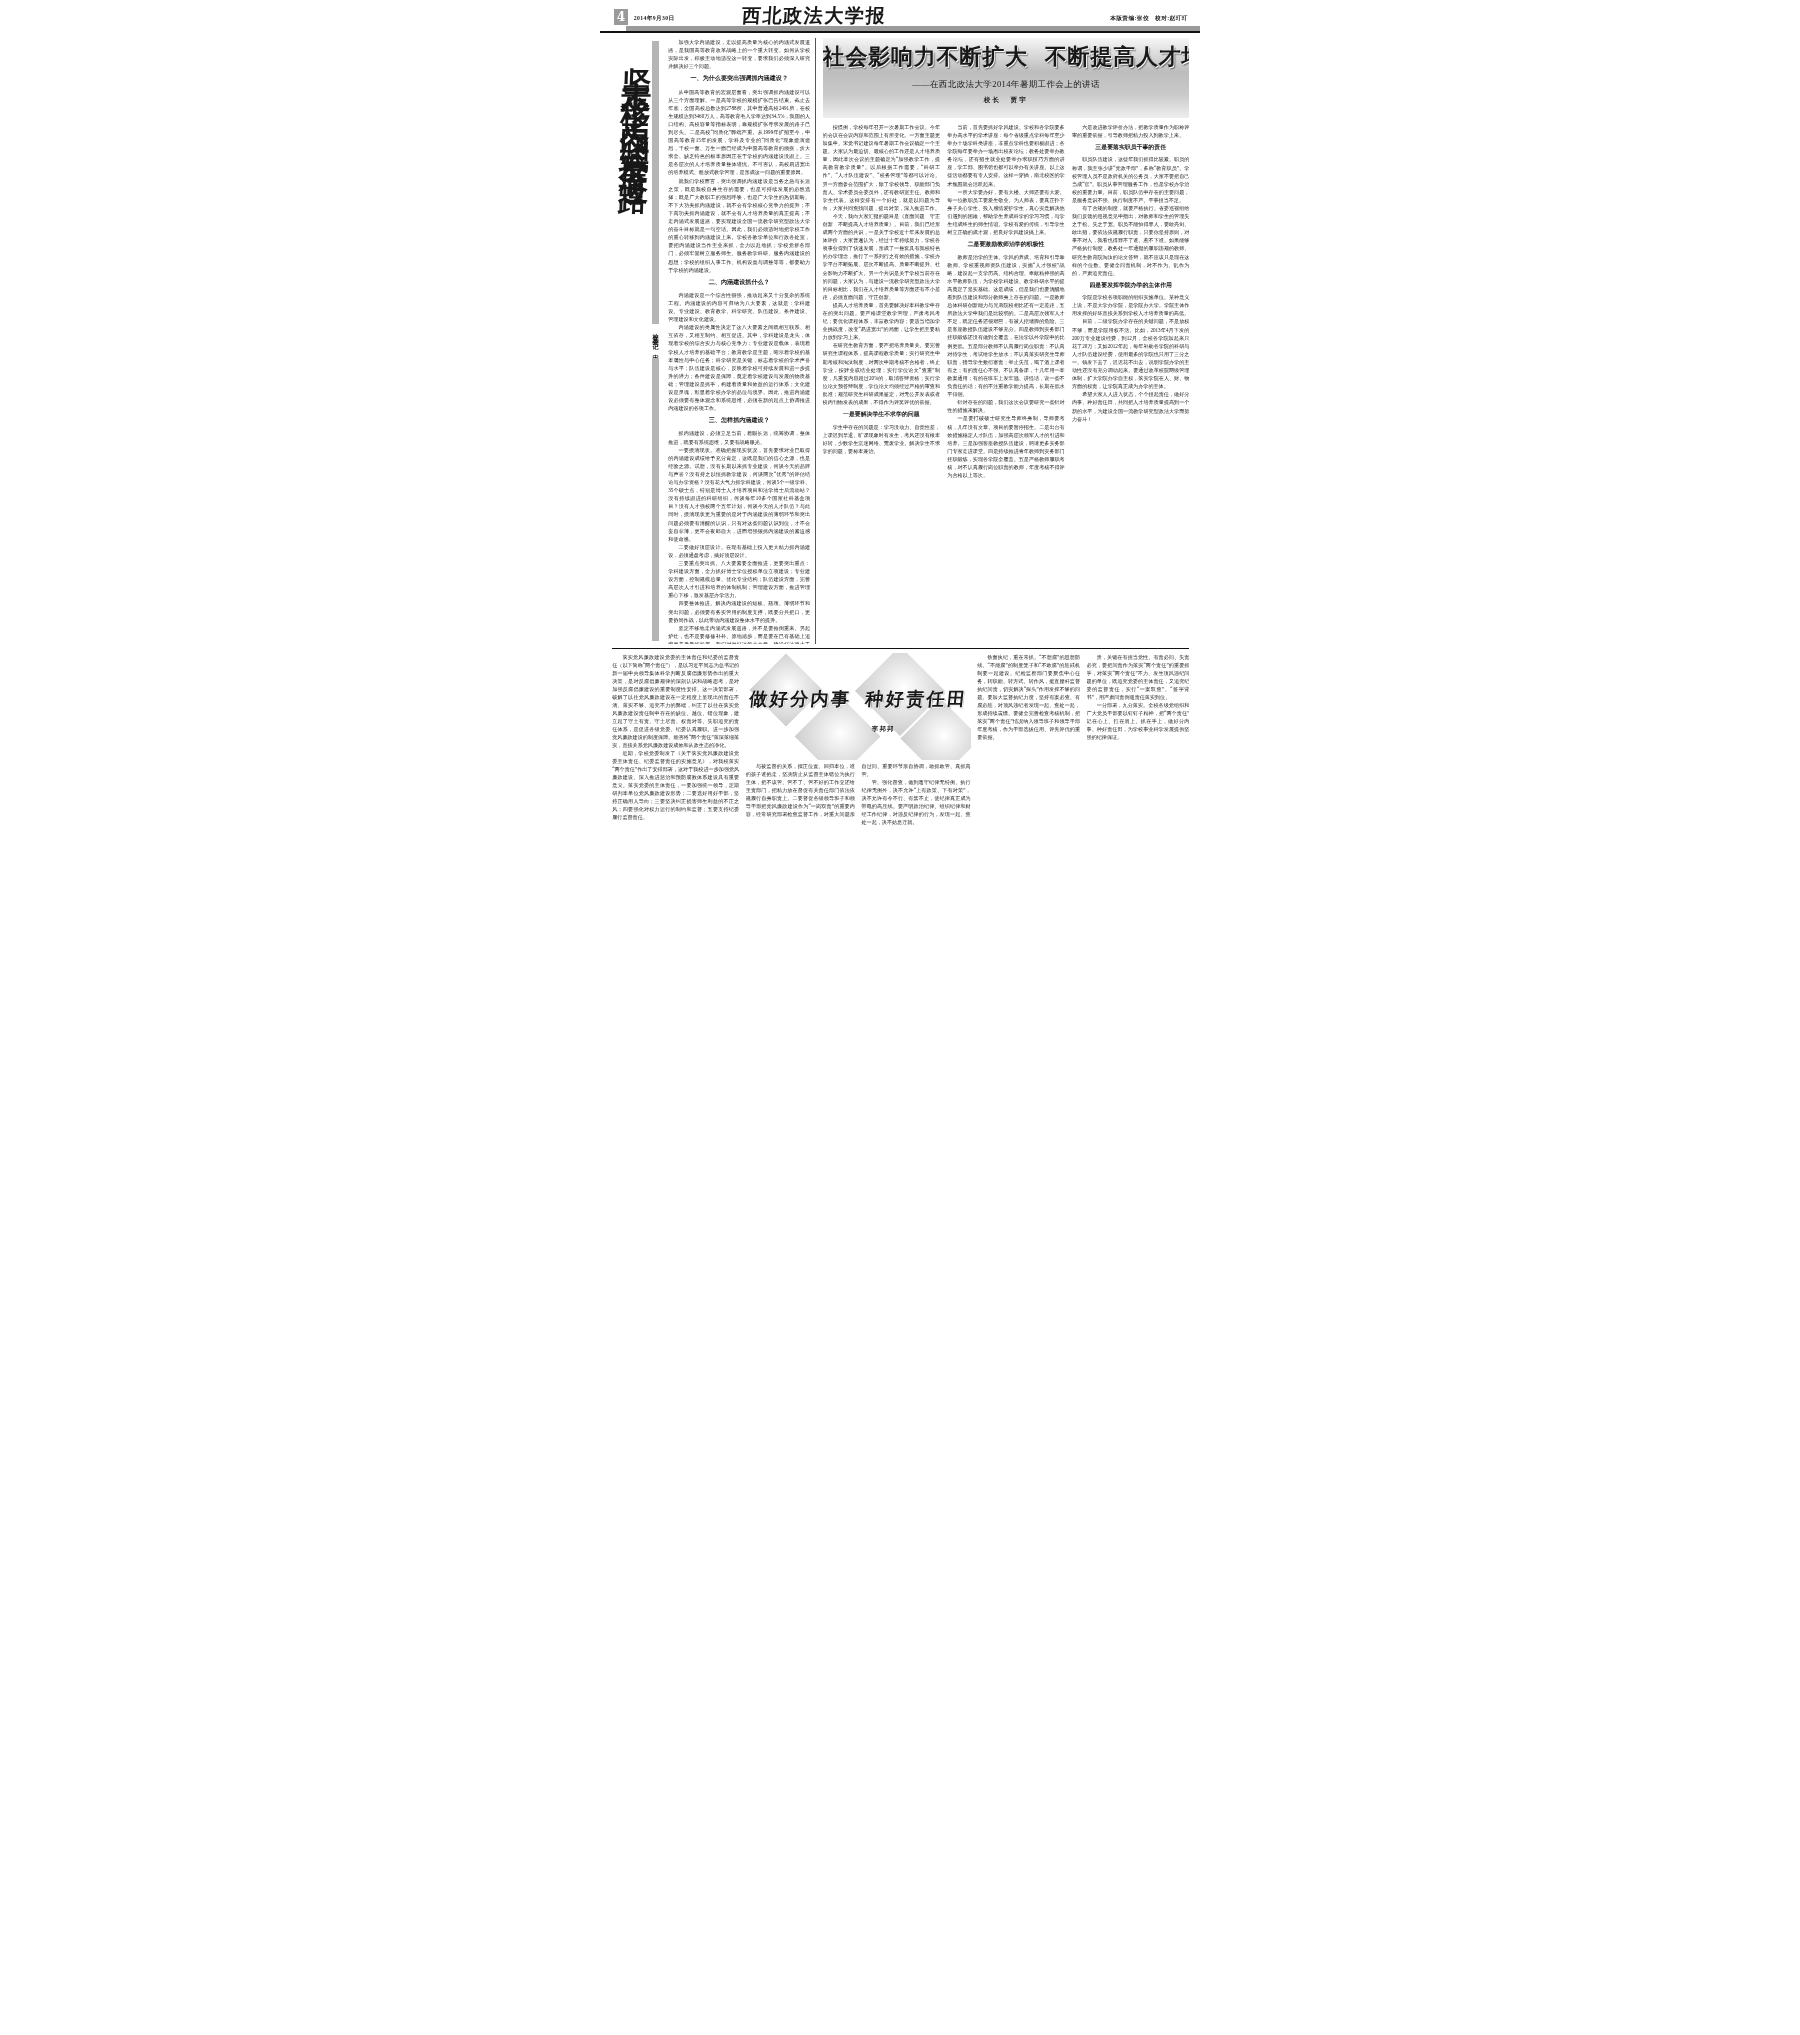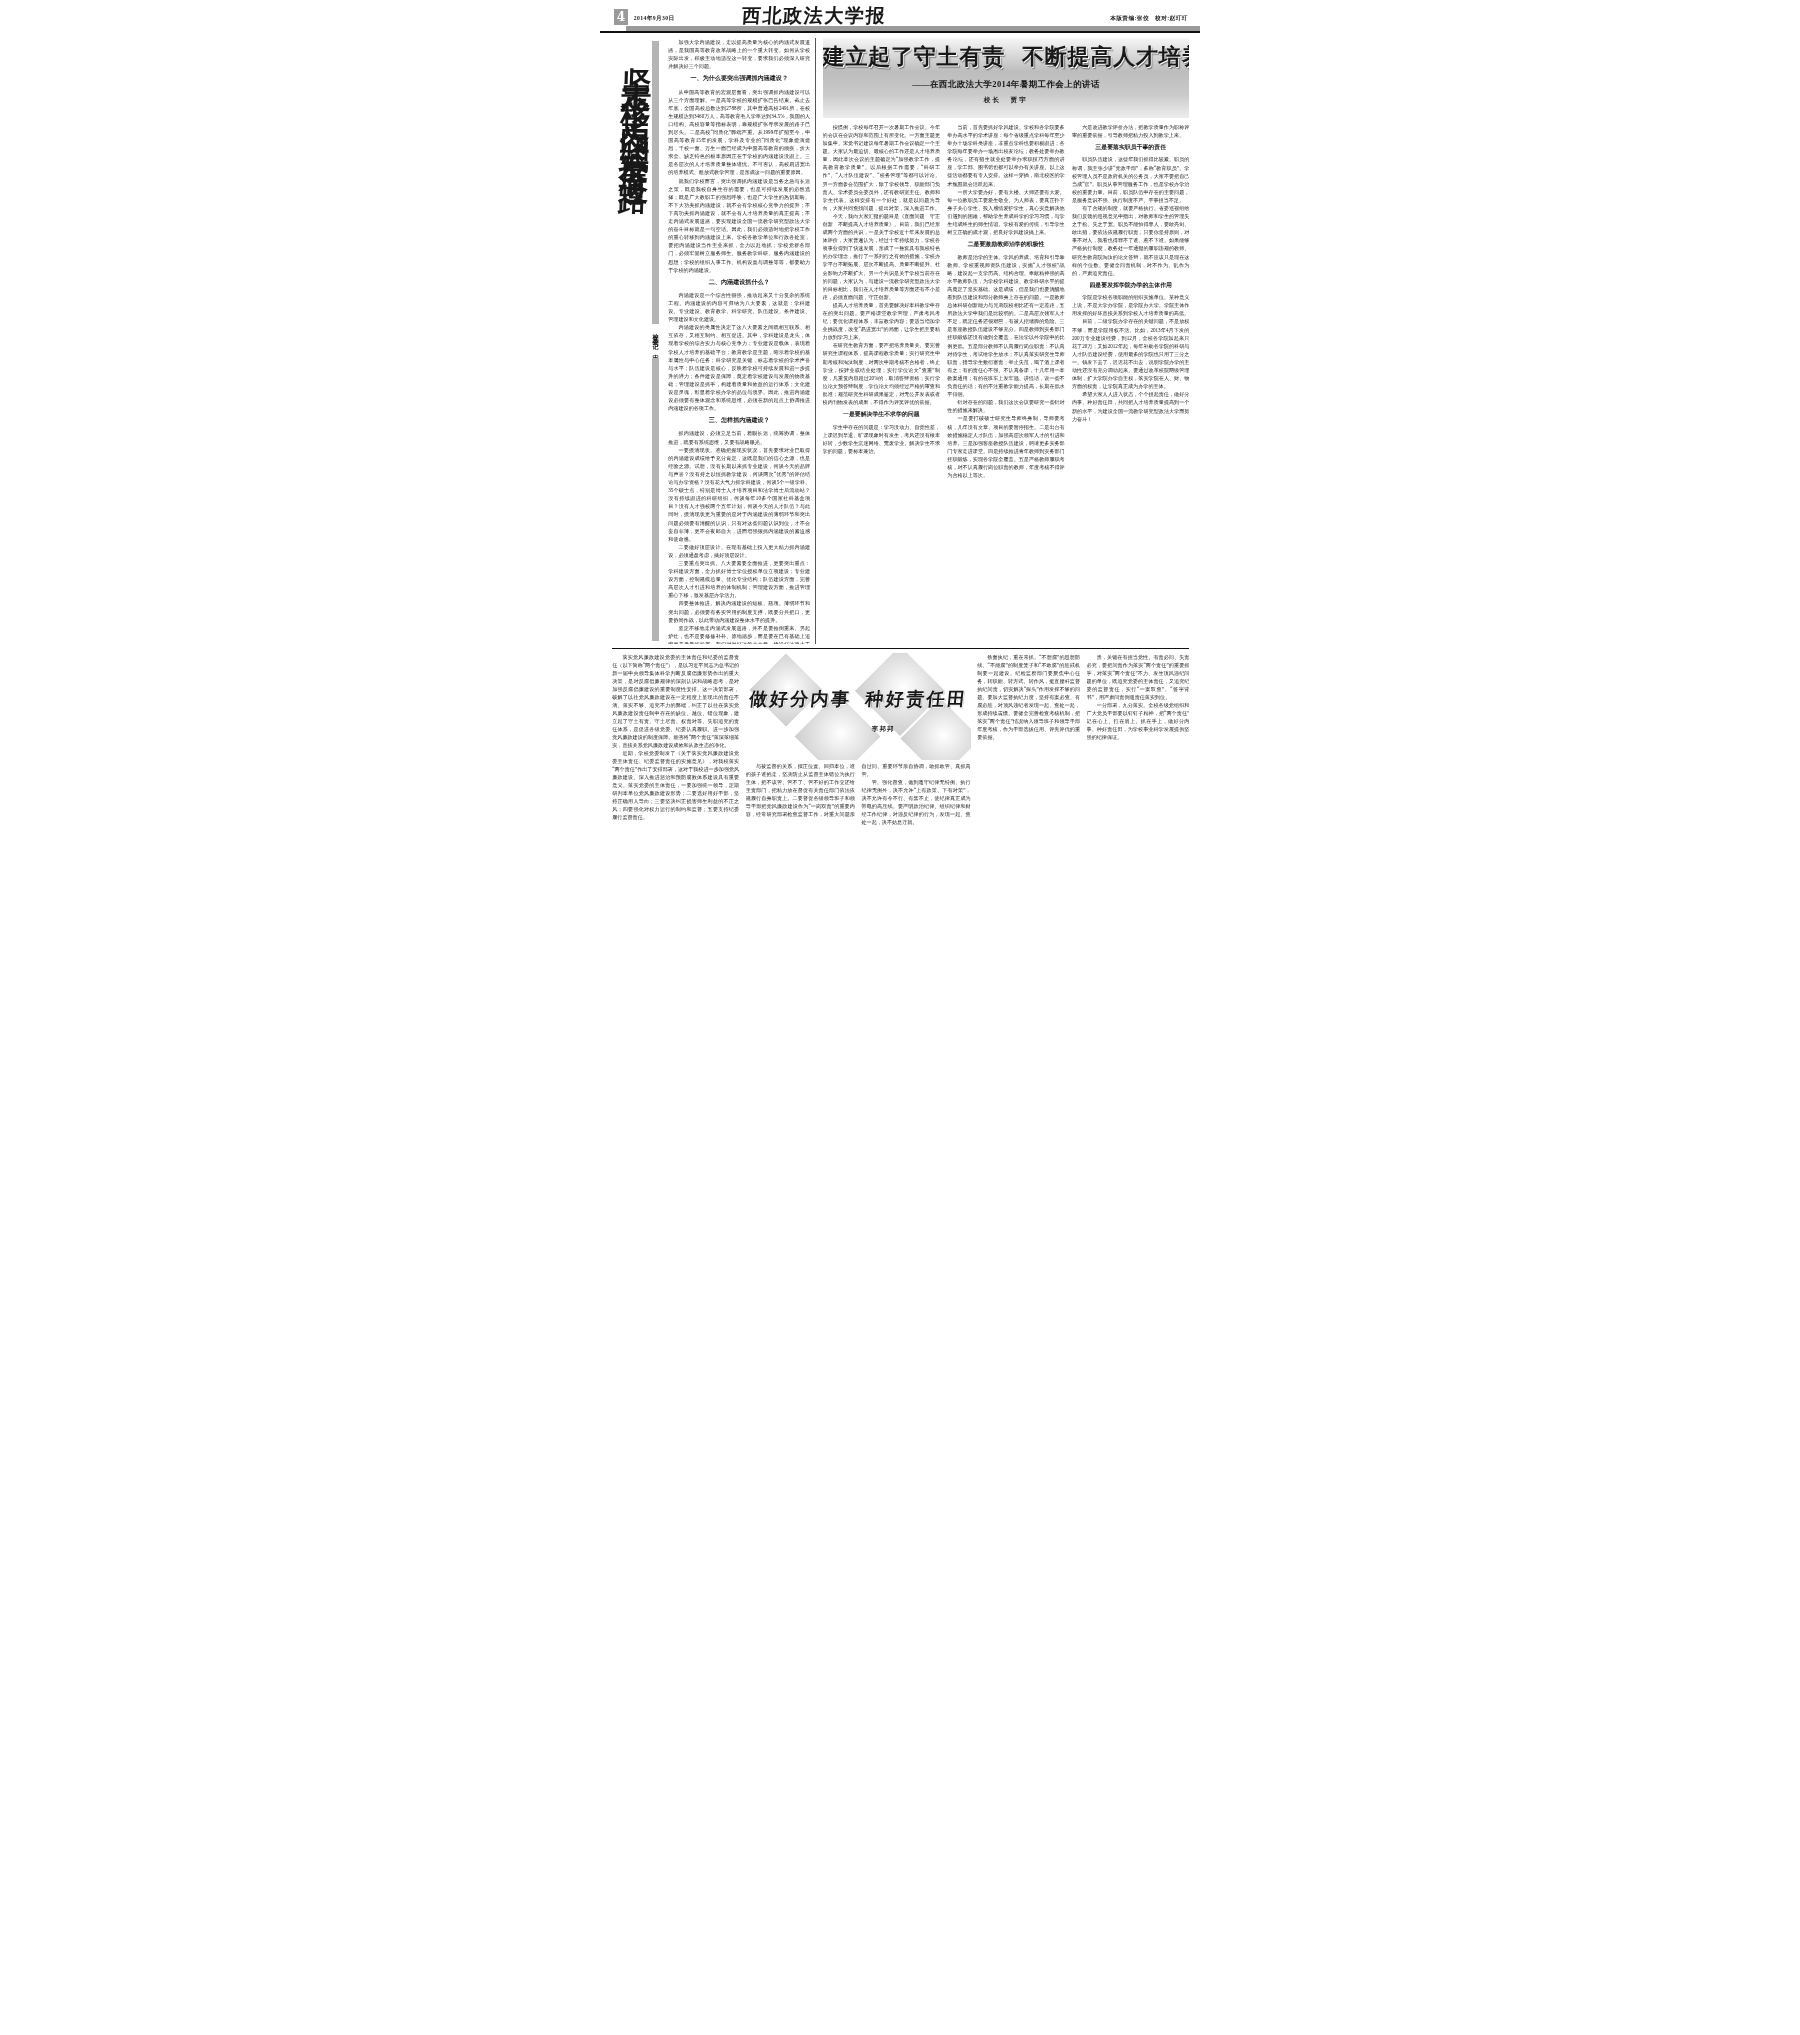--- a/index.html
+++ b/index.html
@@ -32,21 +32,21 @@
   .left-text .para{font-size:5.1px;line-height:8.1px;text-align:justify;text-indent:2em;margin:0;}
   .left-text .subhead{font-size:6.1px;text-align:center;margin:4.1px 0;font-family:"DejaVu Sans","Liberation Sans",sans-serif;}
 
   
   .main-article{flex:1;margin-left:6.5px;display:flex;flex-direction:column;overflow:hidden;}
   .headline-block{height:80px;background:linear-gradient(180deg,#f6f6f6 0%,#bdbdbd 42%,#c9c9c9 70%,#eeeeee 100%);
     text-align:center;padding-top:4.1px;box-sizing:border-box;}
   .headline{font-size:22px;font-weight:900;font-family:"DejaVu Serif",serif;letter-spacing:0.8px;
     text-shadow:0.8px 0.8px 0 #fff,1.6px 1.6px 1.2px rgba(0,0,0,.45);white-space:nowrap;}
   .headline .gap{display:inline-block;width:17px;}
-  .sub-headline{font-size:8.5px;font-weight:bold;margin-top:6.5px;letter-spacing:0.4px;}
+  .sub-headline{font-size:8.5px;font-weight:normal;margin-top:6.5px;letter-spacing:0.4px;}
   .speech-byline{font-size:6.5px;font-weight:bold;margin-top:5.7px;letter-spacing:2.4px;}
   .main-cols{flex:1;display:flex;gap:7.3px;margin-top:4.9px;overflow:hidden;}
   .mcol{flex:1;overflow:hidden;}
   .mcol .para{font-size:5.1px;line-height:8.1px;text-align:justify;text-indent:2em;margin:0;}
   .mcol .subhead{font-size:5.9px;text-align:center;margin:3.7px 0;font-family:"DejaVu Sans","Liberation Sans",sans-serif;}
 
   
   .bottom-rule{height:0.8px;background:#111;margin:4.1px 10.6px 0 12.2px;}
   .bottom{display:flex;gap:6.5px;padding:4.1px 10.6px 0 12.2px;height:191px;overflow:hidden;}
   .bcol{overflow:hidden;}
@@ -109,21 +109,21 @@
           <p class="para">二要做好顶层设计。在现有基础上投入更大精力抓内涵建设，必须通盘考虑，搞好顶层设计。</p>
           <p class="para">三要重点突出抓。八大要素要全面推进，更要突出重点：学科建设方面，全力抓好博士学位授权单位立项建设；专业建设方面，控制规模总量、优化专业结构；队伍建设方面，完善高层次人才引进和培养的体制机制；管理建设方面，推进管理重心下移，激发基层办学活力。</p>
           <p class="para">四要整体推进。解决内涵建设的短板、瓶颈、薄弱环节和突出问题，必须要有务实管用的制度支撑，既要分兵把口，更要协同作战，以此带动内涵建设整体水平的提升。</p>
           <p class="para">坚定不移地走内涵式发展道路，并不是要推倒重来、另起炉灶，也不是要修修补补、原地踏步，而是要在已有基础上追求更高质量的发展。我们对做好这篇大文章、建设好这项大工程，充满信心，充满干劲！</p>
         </div>
     </div>
 
     <div class="main-article">
       <div class="headline-block">
         <div class="headline">
-          <span>建立起了守土有责</span><span class="gap"></span><span>不断提高人才培养质量</span>
+          <span>社会影响力不断扩大</span><span class="gap"></span><span>不断提高人才培养质量</span>
         </div>
         <div class="sub-headline">——在西北政法大学2014年暑期工作会上的讲话</div>
         <div class="speech-byline">
           <span>校长</span>　<span>贾宇</span>
         </div>
       </div>
       <div class="main-cols">
         <div class="mcol">
             <p class="para">按惯例，学校每年召开一次暑期工作会议。今年的会议在会议内容和范围上有所变化。一方面主题更加集中。宋觉书记建议每年暑期工作会议确定一个主题。大家认为最迫切、最核心的工作还是人才培养质量，因此本次会议的主题确定为“加强教学工作，提高教育教学质量”。以后根据工作需要，“科研工作”、“人才队伍建设”、“校务管理”等都可以讨论。另一方面参会范围扩大，除了学校领导、职能部门负责人、学术委员会委员外，还有教研室主任、教师和学生代表。这样安排有一个好处，就是以问题为导向，大家共同查找问题，提出对策，深入推进工作。</p>
             <p class="para">今天，我向大家汇报的题目是《直面问题　守正创新　不断提高人才培养质量》。目前，我们已经形成两个方面的共识，一是关于学校近十年来发展的总体评价，大家普遍认为，经过十年持续努力，学校各项事业得到了快速发展，形成了一整套具有我校特色的办学理念，推行了一系列行之有效的措施，学校办学平台不断拓展、层次不断提高、质量不断提升、社会影响力不断扩大。另一个共识是关于学校当前存在的问题，大家认为，与建设一流教学研究型政法大学的目标相比，我们在人才培养质量等方面还有不小差距，必须直面问题，守正创新。</p>

